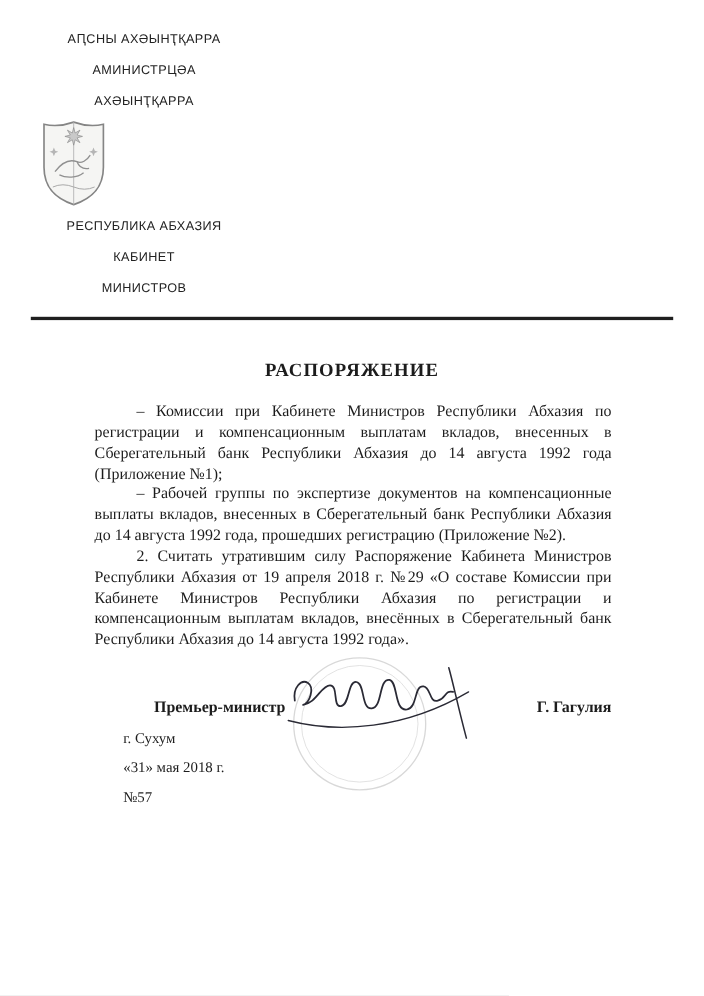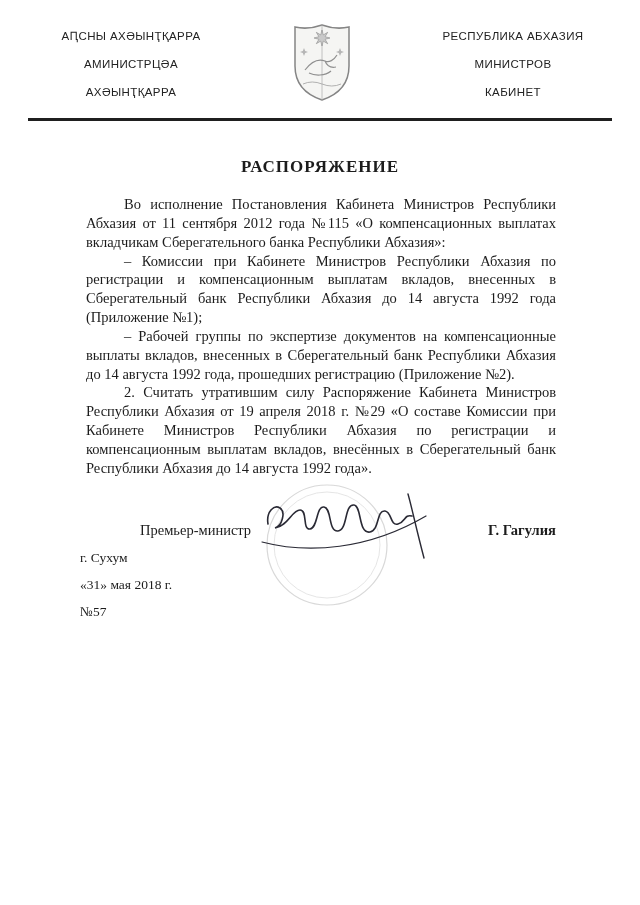--- a/index.html
+++ b/index.html
@@ -6,20 +6,21 @@
   html,body { background:#e8e8e8; }
   .page {
     width:640px; height:905px; margin:0 auto; background:#ffffff;
     position:relative; overflow:hidden; color:#1c1c1c;
     font-family:"Liberation Serif", serif;
   }
   .doc-header {
     display:flex; justify-content:space-between; align-items:flex-start;
     padding:20px 32px 0 36px;
     font-family:"Liberation Sans", sans-serif;
+    flex-direction:column;
   }
   .header-col {
     width:190px; font-size:11.5px; letter-spacing:0.4px;
     text-align:center; line-height:28px; color:#222; padding-top:2px;
   }
   .emblem { width:62px; height:84px; flex:0 0 auto; }
   .rule { margin:12px 28px 0 28px; height:3px; background:#1f1f1f; }
   .title {
     text-align:center; margin-top:36px;
     font-size:17px; font-weight:bold; letter-spacing:1px;
@@ -29,23 +30,23 @@
     font-size:14.5px; font-weight:bold; line-height:1.32;
   }
   .body-text {
     margin:18px 84px 0 86px; font-size:14.5px; line-height:1.3;
     text-align:justify;
   }
   .body-text p { text-indent:38px; margin:0; }
   .sig-area { position:relative; height:52px; margin-top:16px; font-size:14.5px; }
   .stamp-svg { position:absolute; left:252px; top:-24px; opacity:0.55; }
   .signature-svg { position:absolute; left:258px; top:-18px; }
-  .sig-role { position:absolute; left:140px; top:28px; font-weight:normal; }
+  .sig-role { position:absolute; left:140px; top:28px; font-weight:bold; }
   .sig-name { position:absolute; left:488px; top:28px; font-weight:bold; }
-  .doc-footer { margin:4px 0 0 80px; font-size:13.5px; }
+  .doc-footer { margin:4px 0 0 112px; font-size:13.5px; }
   .doc-footer div { margin-bottom:11px; }
 </style>
 </head>
 <body>
 
 <div class="page">
 
   <header class="doc-header">
     <div class="header-col">
       <div>АԤСНЫ АХӘЫНҬҚАРРА</div>
@@ -60,32 +61,31 @@
         <polygon points="31,10 32.3,14.9 36.7,12.3 34.1,16.7 39,18 34.1,19.3 36.7,23.7 32.3,21.1 31,26 29.7,21.1 25.3,23.7 27.9,19.3 23,18 27.9,16.7 25.3,12.3 29.7,14.9" fill="#c9c9c9" stroke="#8a8a8a" stroke-width="0.6"></polygon>
         <path d="M14,50 C20,42 26,38 34,41 C38,43 43,40 46,35 M18,53 C24,56 34,56 40,51 M34,41 C36,46 40,48 45,47" fill="none" stroke="#909090" stroke-width="1.2"></path>
         <path d="M13,28 L14.2,31 L17,32 L14.2,33 L13,36 L11.8,33 L9,32 L11.8,31 Z" fill="#b5b5b5"></path>
         <path d="M49,28 L50.2,31 L53,32 L50.2,33 L49,36 L47.8,33 L45,32 L47.8,31 Z" fill="#b5b5b5"></path>
         <path d="M12,64 Q21,60 31,64 Q41,68 50,64" fill="none" stroke="#a8a8a8" stroke-width="0.9"></path>
       </svg>
     </div>
 
     <div class="header-col">
       <div>РЕСПУБЛИКА АБХАЗИЯ</div>
+      <div>КАБИНЕТ</div>
       <div>МИНИСТРОВ</div>
-      <div>КАБИНЕТ</div>
     </div>
   </header>
 
   <div class="rule"></div>
 
   <h1 class="title">РАСПОРЯЖЕНИЕ</h1>
 
 
   <div class="body-text">
-    <p>Во исполнение Постановления Кабинета Министров Республики Абхазия от 11 сентября 2012 года №115 «О компенсационных выплатах вкладчикам Сберегательного банка Республики Абхазия»:</p>
     <p>– Комиссии при Кабинете Министров Республики Абхазия по регистрации и компенсационным выплатам вкладов, внесенных в Сберегательный банк Республики Абхазия до 14 августа 1992 года (Приложение №1);</p>
     <p>– Рабочей группы по экспертизе документов на компенсационные выплаты вкладов, внесенных в Сберегательный банк Республики Абхазия до 14 августа 1992 года, прошедших регистрацию (Приложение №2).</p>
     <p>2. Считать утратившим силу Распоряжение Кабинета Министров Республики Абхазия от 19 апреля 2018 г. №29 «О составе Комиссии при Кабинете Министров Республики Абхазия по регистрации и компенсационным выплатам вкладов, внесённых в Сберегательный банк Республики Абхазия до 14 августа 1992 года».</p>
   </div>
 
   <div class="sig-area">
     <svg class="stamp-svg" width="150" height="150" viewBox="0 0 150 150" xmlns="http://www.w3.org/2000/svg">
       <circle cx="75" cy="75" r="60" fill="none" stroke="#b9b9b9" stroke-width="1.2"></circle>
       <circle cx="75" cy="75" r="53" fill="none" stroke="#c4c4c4" stroke-width="0.8"></circle>
     </svg>

